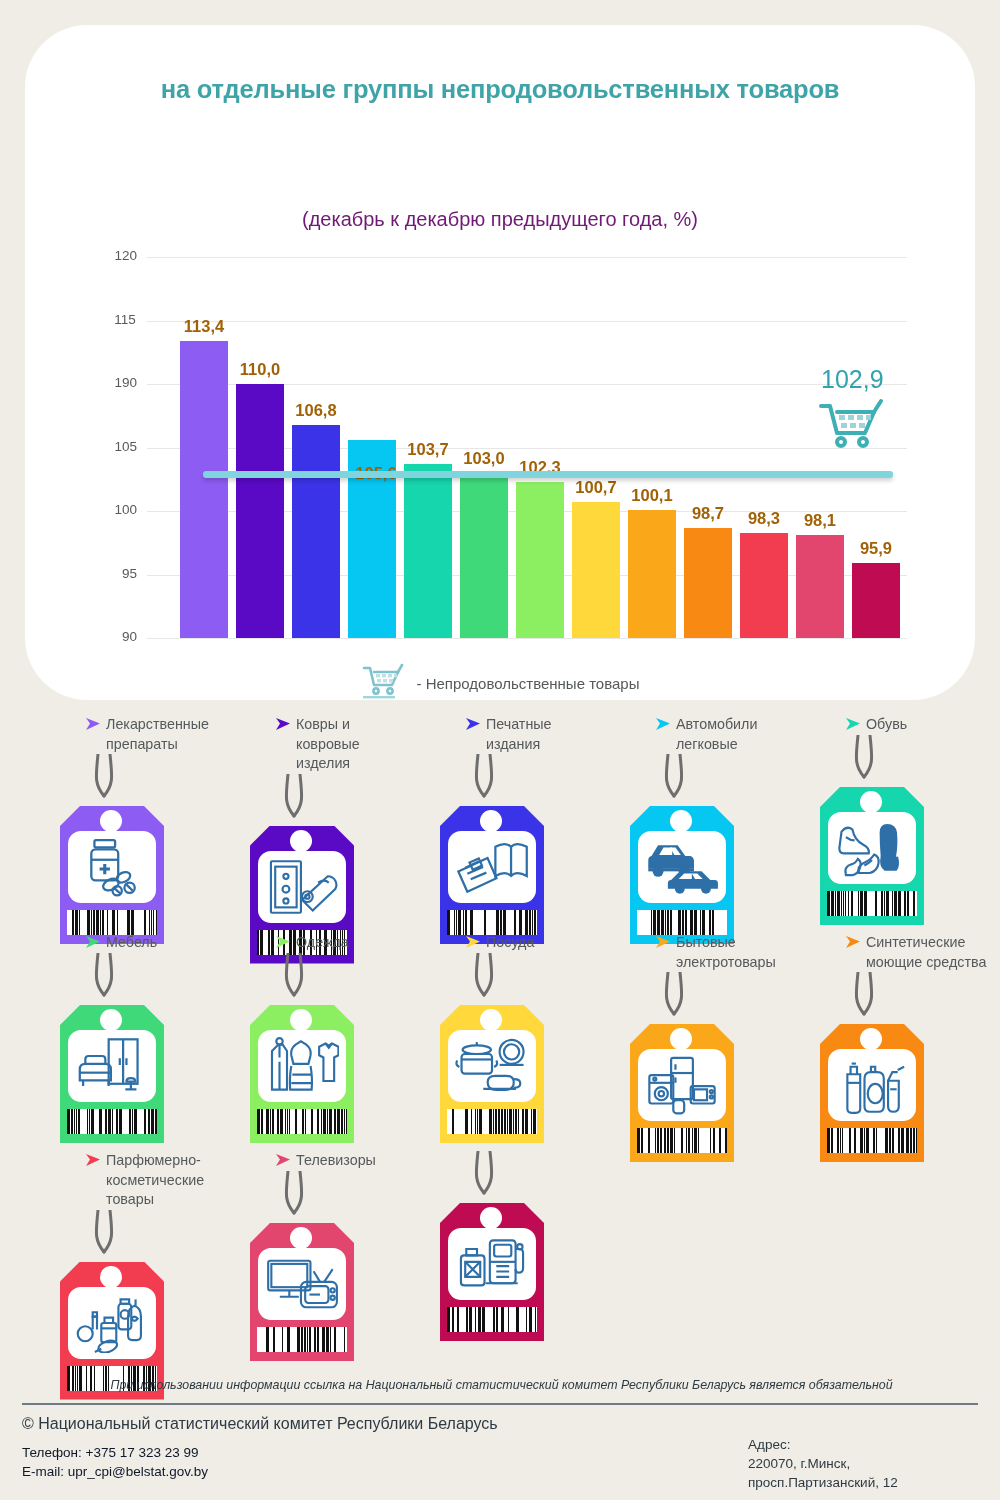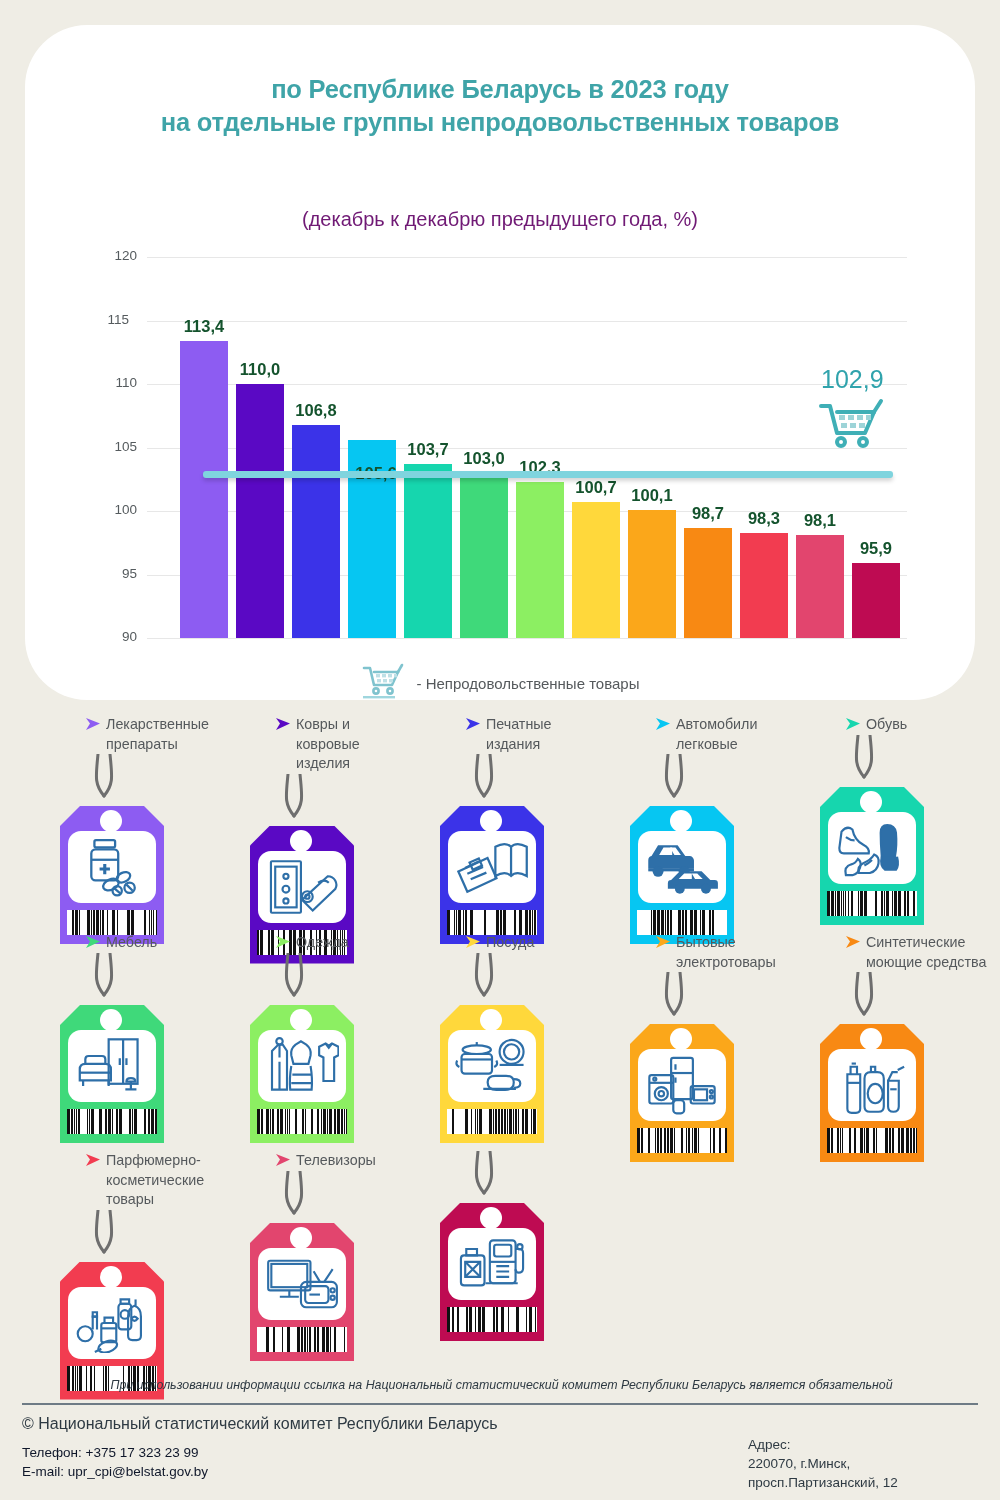--- a/index.html
+++ b/index.html
@@ -29,21 +29,21 @@
   
   .chart{position:absolute;left:0;top:0;width:950px;height:675px;}
   .gridline{position:absolute;left:122px;width:760px;height:1px;background:#E7E7E7;}
   .ytick{
     position:absolute;width:40px;text-align:right;
     font-size:13.5px;color:#555B5E;
   }
   .bar{position:absolute;bottom:0;border-radius:0;}
   .barlabel{
     position:absolute;text-align:center;font-size:16.5px;font-weight:bold;
-    color:#14532d;white-space:nowrap;
+    color:#a16207;white-space:nowrap;
   }
   .refline{
     position:absolute;height:7px;background:#7FD4DE;border-radius:3px;
     box-shadow:0 3px 4px rgba(0,0,0,0.17);
   }
   .cartval{
     position:absolute;font-size:25px;font-weight:normal;color:#30A3AC;
     white-space:nowrap;
   }
   .cart-big{position:absolute;}
@@ -85,32 +85,31 @@
   .copyright{position:absolute;left:22px;top:1415px;font-size:16px;color:#2E3A43;}
   .contacts{position:absolute;left:22px;top:1443px;font-size:13.5px;color:#0f172a;line-height:19px;}
   .address{position:absolute;left:748px;top:1435px;font-size:13.5px;color:#2E3A43;line-height:19px;}
 </style>
 </head>
 <body>
 
 <div class="card">
 
   <div class="title">
-    <div>по Республике Беларусь в 2023 году</div>
     <div>на отдельные группы непродовольственных товаров</div>
   </div>
   <div class="subtitle">(декабрь к декабрю предыдущего года, %)</div>
 
   <div class="chart" id="chart">
       <div class="gridline" style="top: 232px;"></div>
       <div class="ytick" style="left: 72px; top: 223px;">120</div>
       <div class="gridline" style="top: 295.5px;"></div>
-      <div class="ytick" style="left: 64px; top: 286.5px;">115</div>
+      <div class="ytick" style="left: 80px; top: 286.5px; text-align: center;">115</div>
       <div class="gridline" style="top: 359px;"></div>
-      <div class="ytick" style="left: 72px; top: 350px;">110</div>
+      <div class="ytick" style="left: 72px; top: 350px;">190</div>
       <div class="gridline" style="top: 422.5px;"></div>
       <div class="ytick" style="left: 72px; top: 413.5px;">105</div>
       <div class="gridline" style="top: 486px;"></div>
       <div class="ytick" style="left: 72px; top: 477px;">100</div>
       <div class="gridline" style="top: 549.5px;"></div>
       <div class="ytick" style="left: 72px; top: 540.5px;">95</div>
       <div class="gridline" style="top: 613px;"></div>
       <div class="ytick" style="left: 72px; top: 604px;">90</div>
       <div class="bar" style="left: 155px; top: 315.82px; width: 48px; height: 297.18px; background: rgb(141, 92, 242);"></div>
       <div class="barlabel" style="left: 144px; top: 291.82px; width: 70px;">113,4</div>

